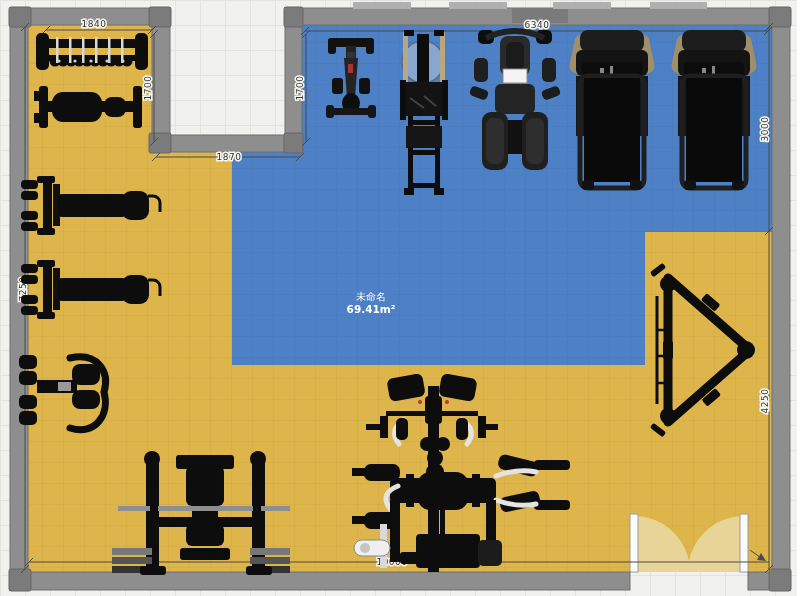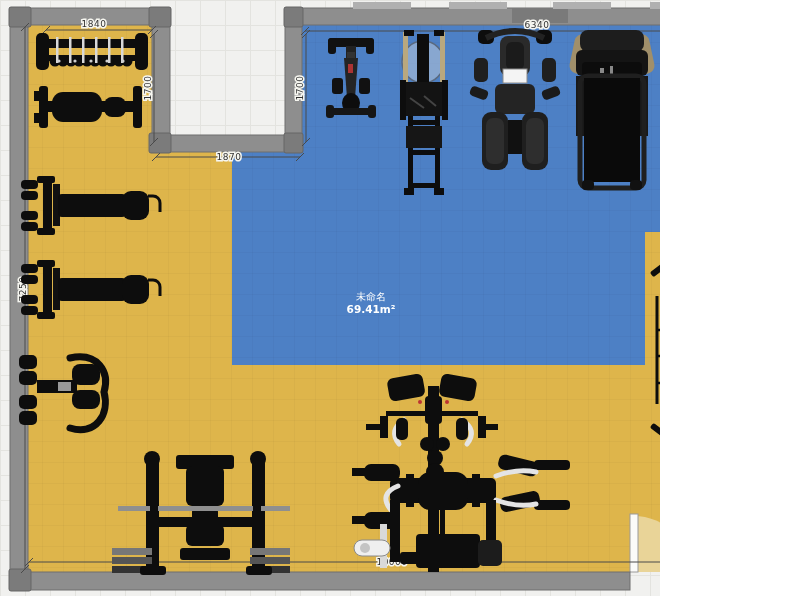--- a/index.html
+++ b/index.html
@@ -1,21 +1,21 @@
 <!DOCTYPE html>
 <html style="--floor: #deb54b; --zone: #4d80c5; --wall: #8e8e8e; --door-arc: #e9d498; --background: #f1f1ef;"><head>
 <meta charset="utf-8">
 <style>
   :root{
     --floor:#deb54b; --zone:#4d80c5; --wall:#8e8e8e; --door-arc:#e9d498; --background:#f1f1ef;
   }
   html,body{margin:0;padding:0;}
   body{font-family:"DejaVu Sans","Liberation Sans",sans-serif;}
   .canvas{
-    position:relative;width:660px;height:596px;overflow:hidden;
+    position:relative;width:797px;height:596px;overflow:hidden;
     background-color:var(--background);
     background-image:linear-gradient(#e3e3df 1px,transparent 1px),
                      linear-gradient(90deg,#e3e3df 1px,transparent 1px);
     background-size:25px 25px;
   }
   svg{position:absolute;left:0;top:0;}
   .floor-y{fill:var(--floor);}
   .zone-b{fill:var(--zone);}
   .wall{fill:var(--wall);stroke:#6e6e6e;stroke-width:1;}
   .corner{fill:#7b7b7b;stroke:#666;stroke-width:1;}

